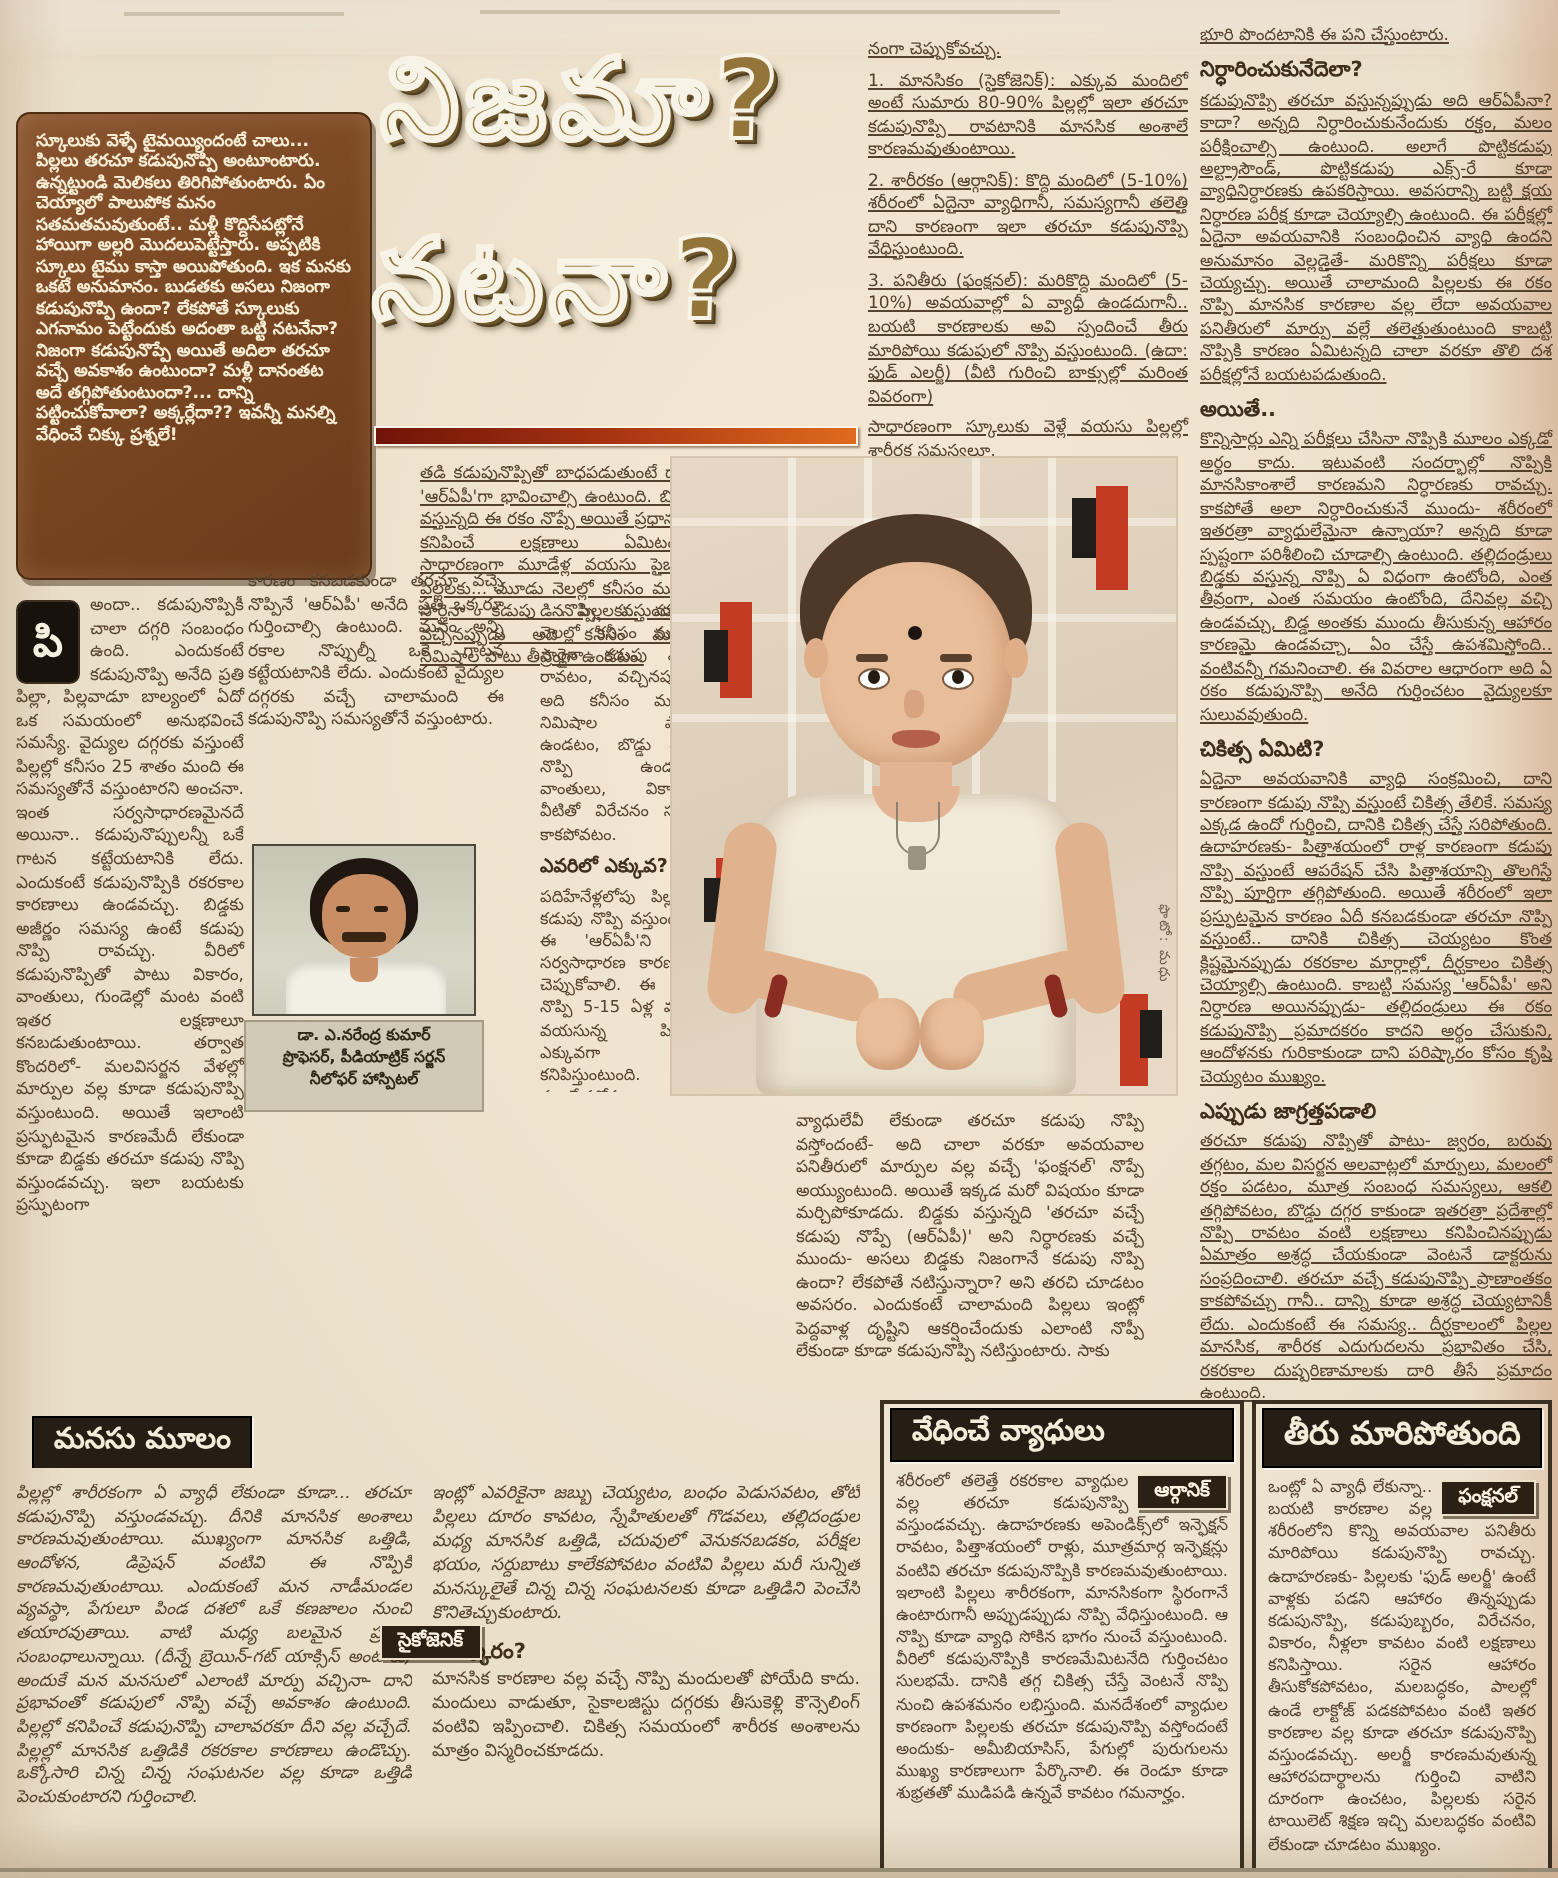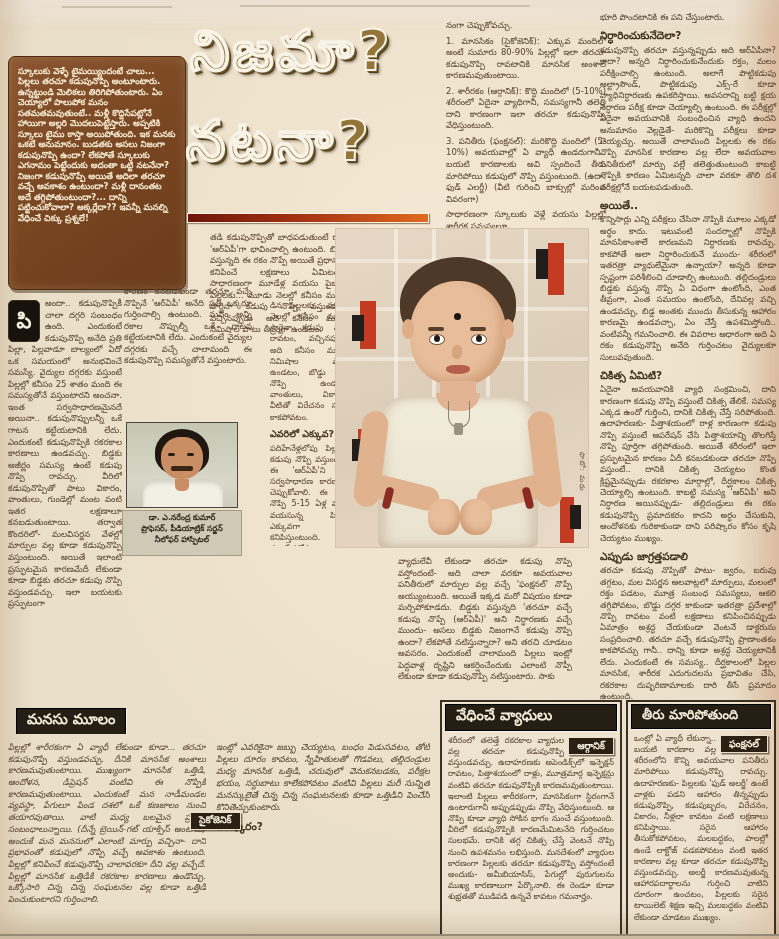--- a/index.html
+++ b/index.html
@@ -9,21 +9,21 @@
     background-image:
       radial-gradient(ellipse at 55% 35%, rgba(255,240,222,.55), rgba(255,240,222,0) 62%),
       linear-gradient(90deg, rgba(214,196,168,.45) 0, rgba(214,196,168,0) 4%, rgba(214,196,168,0) 94%, rgba(222,180,150,.5) 100%),
       linear-gradient(180deg, rgba(250,247,238,.8) 0, rgba(250,247,238,0) 3%, rgba(250,247,238,0) 97%, rgba(180,165,135,.5) 100%);
     box-shadow: inset -18px 0 30px rgba(205,160,128,.22), inset 0 0 40px rgba(120,100,70,.12);
     font-family:"DejaVu Sans","Liberation Sans",sans-serif;
     color:#53412d;
   }
   .abs{position:absolute;overflow:hidden;}
   .body-txt{font-size:8.5px;line-height:1.36;text-align:justify;color:#55422c;}
-  .body-txt p{margin:0 0 4px 0;}
+  .body-txt p{margin:0 0 4px 0;text-decoration:underline;}
   .subhead{font-weight:bold;font-size:10.5px;color:#3e2e1a;margin:5px 0 2px 0;}
   .italic{font-style:italic;}
 
   
   .scanline{background:#b3a68d;opacity:.55;}
 
   
   #lede-box{
     left:8px;top:56px;width:178px;height:234px;
     background:linear-gradient(145deg,#8a5530,#75431f 60%,#6b3c1c);
@@ -114,21 +114,21 @@
   <div class="abs scanline" style="left:240px;top:5px;width:290px;height:2px;"></div>
 
   <div id="lede-box" class="abs">
     <div class="txt">స్కూలుకు వెళ్ళే టైమయ్యిందంటే చాలు... పిల్లలు తరచూ కడుపునొప్పి అంటూంటారు. ఉన్నట్టుండి మెలికలు తిరిగిపోతుంటారు. ఏం చెయ్యాలో పాలుపోక మనం సతమతమవుతుంటే.. మళ్లీ కొద్దిసేపట్లోనే హాయిగా అల్లరి మొదలుపెట్టేస్తారు. అప్పటికి స్కూలు టైము కాస్తా అయిపోతుంది. ఇక మనకు ఒకటే అనుమానం. బుడతకు అసలు నిజంగా కడుపునొప్పి ఉందా? లేకపోతే స్కూలుకు ఎగనామం పెట్టేందుకు అదంతా ఒట్టి నటనేనా? నిజంగా కడుపునొప్పే అయితే అదిలా తరచూ వచ్చే అవకాశం ఉంటుందా? మళ్లీ దానంతట అదే తగ్గిపోతుంటుందా?... దాన్ని పట్టించుకోవాలా? అక్కర్లేదా?? ఇవన్నీ మనల్ని వేధించే చిక్కు ప్రశ్నలే!</div>
   </div>
 
   <div id="headline-1" class="abs hl">నిజమా?</div>
   <div id="headline-2" class="abs hl">నటనా?</div>
   <div id="hl-underline" class="abs"></div>
 
-  <div class="abs body-txt col" style="left:432px;top:20px;width:160px;height:212px;margin-left:12px;">
+  <div class="abs body-txt col" style="left:432px;top:20px;width:160px;height:212px;">
     <p>నంగా చెప్పుకోవచ్చు.</p>
     <p>1. మానసికం (సైకోజెనిక్): ఎక్కువ మందిలో అంటే సుమారు 80-90% పిల్లల్లో ఇలా తరచూ కడుపునొప్పి రావటానికి మానసిక అంశాలే కారణమవుతుంటాయి.</p>
     <p>2. శారీరకం (ఆర్గానిక్): కొద్ది మందిలో (5-10%) శరీరంలో ఏదైనా వ్యాధిగానీ, సమస్యగానీ తలెత్తి దాని కారణంగా ఇలా తరచూ కడుపునొప్పి వేధిస్తుంటుంది.</p>
     <p>3. పనితీరు (ఫంక్షనల్): మరికొద్ది మందిలో (5-10%) అవయవాల్లో ఏ వ్యాధీ ఉండదుగానీ.. బయటి కారణాలకు అవి స్పందించే తీరు మారిపోయి కడుపులో నొప్పి వస్తుంటుంది. (ఉదా: ఫుడ్ ఎలర్జీ) (వీటి గురించి బాక్సుల్లో మరింత వివరంగా)</p>
     <p>సాధారణంగా స్కూలుకు వెళ్లే వయసు పిల్లల్లో శారీరక సమస్యలూ,</p>
   </div>
 
   <div class="abs body-txt col" style="left:598px;top:12px;width:176px;height:690px;font-size:8.4px;">
     <p>భూరి పొందటానికి ఈ పని చేస్తుంటారు.</p>
     <div class="subhead">నిర్ధారించుకునేదెలా?</div>
@@ -238,33 +238,34 @@
 
   <div class="abs" style="left:16px;top:708px;width:200px;height:26px;">
     <span class="sec-header">మనసు మూలం</span>
   </div>
   <div class="abs body-txt italic" style="left:8px;top:742px;width:198px;height:186px;font-size:8.6px;">
     <span>పిల్లల్లో శారీరకంగా ఏ వ్యాధీ లేకుండా కూడా... తరచూ కడుపునొప్పి వస్తుండవచ్చు. దీనికి మానసిక అంశాలు కారణమవుతుంటాయి. ముఖ్యంగా మానసిక ఒత్తిడి, ఆందోళన, డిప్రెషన్ వంటివి ఈ నొప్పికి కారణమవుతుంటాయి. ఎందుకంటే మన నాడీమండల వ్యవస్థా, పేగులూ పిండ దశలో ఒకే కణజాలం నుంచి తయారవుతాయి. వాటి మధ్య బలమైన ప్రత్యక్ష సంబంధాలున్నాయి. (దీన్నే బ్రెయిన్-గట్ యాక్సిస్ అంటారు) అందుకే మన మనసులో ఎలాంటి మార్పు వచ్చినా- దాని ప్రభావంతో కడుపులో నొప్పి వచ్చే అవకాశం ఉంటుంది. పిల్లల్లో కనిపించే కడుపునొప్పి చాలావరకూ దీని వల్ల వచ్చేదే. పిల్లల్లో మానసిక ఒత్తిడికి రకరకాల కారణాలు ఉండొచ్చు. ఒక్కోసారి చిన్న చిన్న సంఘటనల వల్ల కూడా ఒత్తిడి పెంచుకుంటారని గుర్తించాలి.</span>
   </div>
   <div class="abs body-txt" style="left:216px;top:742px;width:214px;height:186px;font-size:8.8px;">
     <span class="italic">ఇంట్లో ఎవరికైనా జబ్బు చెయ్యటం, బంధం పెడుసవటం, తోటి పిల్లలు దూరం కావటం, స్నేహితులతో గొడవలు, తల్లిదండ్రుల మధ్య మానసిక ఒత్తిడి, చదువులో వెనుకనబడకం, పరీక్షల భయం, సర్దుబాటు కాలేకపోవటం వంటివి పిల్లలు మరీ సున్నిత మనస్కులైతే చిన్న చిన్న సంఘటనలకు కూడా ఒత్తిడిని పెంచేసి కొనితెచ్చుకుంటారు.</span>
     <div class="subhead">పరిష్కారం?</div>
+    <span>మానసిక కారణాల వల్ల వచ్చే నొప్పి మందులతో పోయేది కాదు. మందులు వాడుతూ, సైకాలజిస్టు దగ్గరకు తీసుకెళ్లి కౌన్సెలింగ్ వంటివి ఇప్పించాలి. చికిత్స సమయంలో శారీరక అంశాలను మాత్రం విస్మరించకూడదు.</span>
   </div>
   <span id="tag-psy" class="tag">సైకోజెనిక్</span>
 
   <div class="abs sec-box" style="left:440px;top:700px;width:182px;height:236px;">
     <span class="sec-header">వేధించే వ్యాధులు</span>
     <div class="body-txt" style="font-size:8.2px;">
       <span class="tag">ఆర్గానిక్</span>
       <span>శరీరంలో తలెత్తే రకరకాల వ్యాధుల వల్ల తరచూ కడుపునొప్పి వస్తుండవచ్చు. ఉదాహరణకు అపెండిక్స్‌లో ఇన్ఫెక్షన్ రావటం, పిత్తాశయంలో రాళ్లు, మూత్రమార్గ ఇన్ఫెక్షన్లు వంటివి తరచూ కడుపునొప్పికి కారణమవుతుంటాయి. ఇలాంటి పిల్లలు శారీరకంగా, మానసికంగా స్థిరంగానే ఉంటారుగానీ అప్పుడప్పుడు నొప్పి వేధిస్తుంటుంది. ఆ నొప్పి కూడా వ్యాధి సోకిన భాగం నుంచే వస్తుంటుంది. వీరిలో కడుపునొప్పికి కారణమేమిటనేది గుర్తించటం సులభమే. దానికి తగ్గ చికిత్స చేస్తే వెంటనే నొప్పి నుంచి ఉపశమనం లభిస్తుంది. మనదేశంలో వ్యాధుల కారణంగా పిల్లలకు తరచూ కడుపునొప్పి వస్తోందంటే అందుకు- అమీబియాసిస్, పేగుల్లో పురుగులను ముఖ్య కారణాలుగా పేర్కొనాలి. ఈ రెండూ కూడా శుభ్రతతో ముడిపడి ఉన్నవే కావటం గమనార్హం.</span>
     </div>
   </div>
 
   <div class="abs sec-box" style="left:626px;top:700px;width:150px;height:236px;">
-    <span class="sec-header" style="font-size:13px;">తీరు మారిపోతుంది</span>
+    <span class="sec-header" style="font-size:16px;">తీరు మారిపోతుంది</span>
     <div class="body-txt" style="font-size:8.2px;">
       <span class="tag">ఫంక్షనల్</span>
       <span>ఒంట్లో ఏ వ్యాధీ లేకున్నా.. బయటి కారణాల వల్ల శరీరంలోని కొన్ని అవయవాల పనితీరు మారిపోయి కడుపునొప్పి రావచ్చు. ఉదాహరణకు- పిల్లలకు 'ఫుడ్ అలర్జీ' ఉంటే వాళ్లకు పడని ఆహారం తిన్నప్పుడు కడుపునొప్పి, కడుపుబ్బరం, విరేచనం, వికారం, నీళ్లలా కావటం వంటి లక్షణాలు కనిపిస్తాయి. సరైన ఆహారం తీసుకోకపోవటం, మలబద్ధకం, పాలల్లో ఉండే లాక్టోజ్ పడకపోవటం వంటి ఇతర కారణాల వల్ల కూడా తరచూ కడుపునొప్పి వస్తుండవచ్చు. అలర్జీ కారణమవుతున్న ఆహారపదార్థాలను గుర్తించి వాటిని దూరంగా ఉంచటం, పిల్లలకు సరైన టాయిలెట్ శిక్షణ ఇచ్చి మలబద్ధకం వంటివి లేకుండా చూడటం ముఖ్యం.</span>
     </div>
   </div>
 
   <div class="abs rule" style="left:0;top:934px;width:779px;height:2px;"></div>
 
 </div>
 

